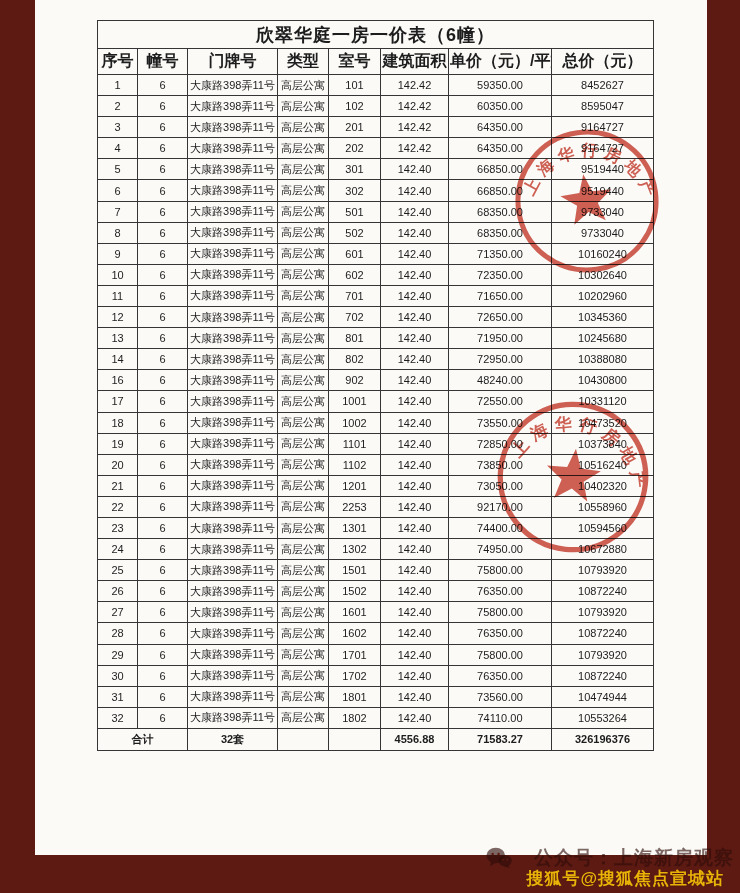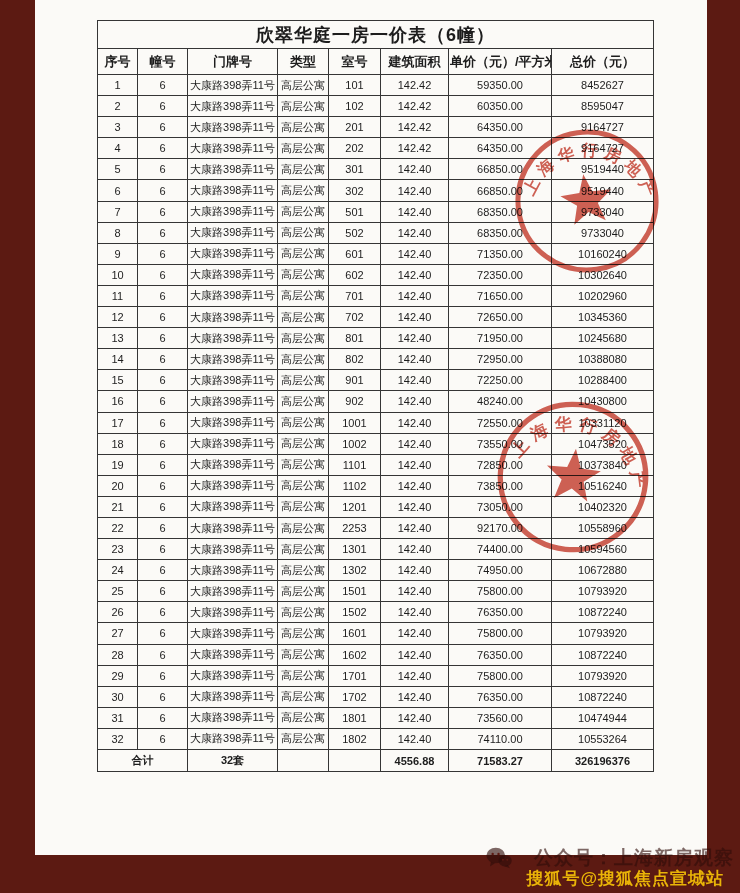--- a/index.html
+++ b/index.html
@@ -18,21 +18,21 @@
   table.price-table{
     border-collapse:collapse;table-layout:fixed;width:556px;
     color:#1d1d1d;
   }
   table.price-table td,table.price-table th{
     border:1.4px solid #353535;text-align:center;vertical-align:middle;
     padding:0 1px;font-size:11px;font-weight:normal;
     overflow:hidden;white-space:nowrap;
   }
   tr.title-row td{height:27px;font-size:18px;font-weight:bold;letter-spacing:1px;}
-  tr.head-row th{height:25px;font-size:13px;font-weight:bold;}
+  tr.head-row th{height:25px;font-size:16px;font-weight:bold;}
   tr.data-row td{height:20.1px;}
   tr.total-row td{height:21px;font-weight:bold;}
   
   .seal{position:absolute;mix-blend-mode:multiply;opacity:.78;pointer-events:none;}
   .seal svg{display:block;}
   #seal-1{left:512px;top:126px;transform:rotate(-8deg);}
   #seal-2{left:494px;top:398px;transform:rotate(6deg);}
   
   .footer-band{
     position:absolute;left:0;top:855px;width:740px;height:38px;background:#5c1a12;
@@ -214,30 +214,20 @@
             <td>14</td>
             <td>6</td>
             <td>大康路398弄11号</td>
             <td>高层公寓</td>
             <td>802</td>
             <td>142.40</td>
             <td>72950.00</td>
             <td>10388080</td>
           </tr>
           <tr class="data-row">
-            <td>15</td>
-            <td>6</td>
-            <td>大康路398弄11号</td>
-            <td>高层公寓</td>
-            <td>901</td>
-            <td>142.40</td>
-            <td>72250.00</td>
-            <td>10288400</td>
-          </tr>
-          <tr class="data-row">
             <td>16</td>
             <td>6</td>
             <td>大康路398弄11号</td>
             <td>高层公寓</td>
             <td>902</td>
             <td>142.40</td>
             <td>48240.00</td>
             <td>10430800</td>
           </tr>
           <tr class="data-row">

